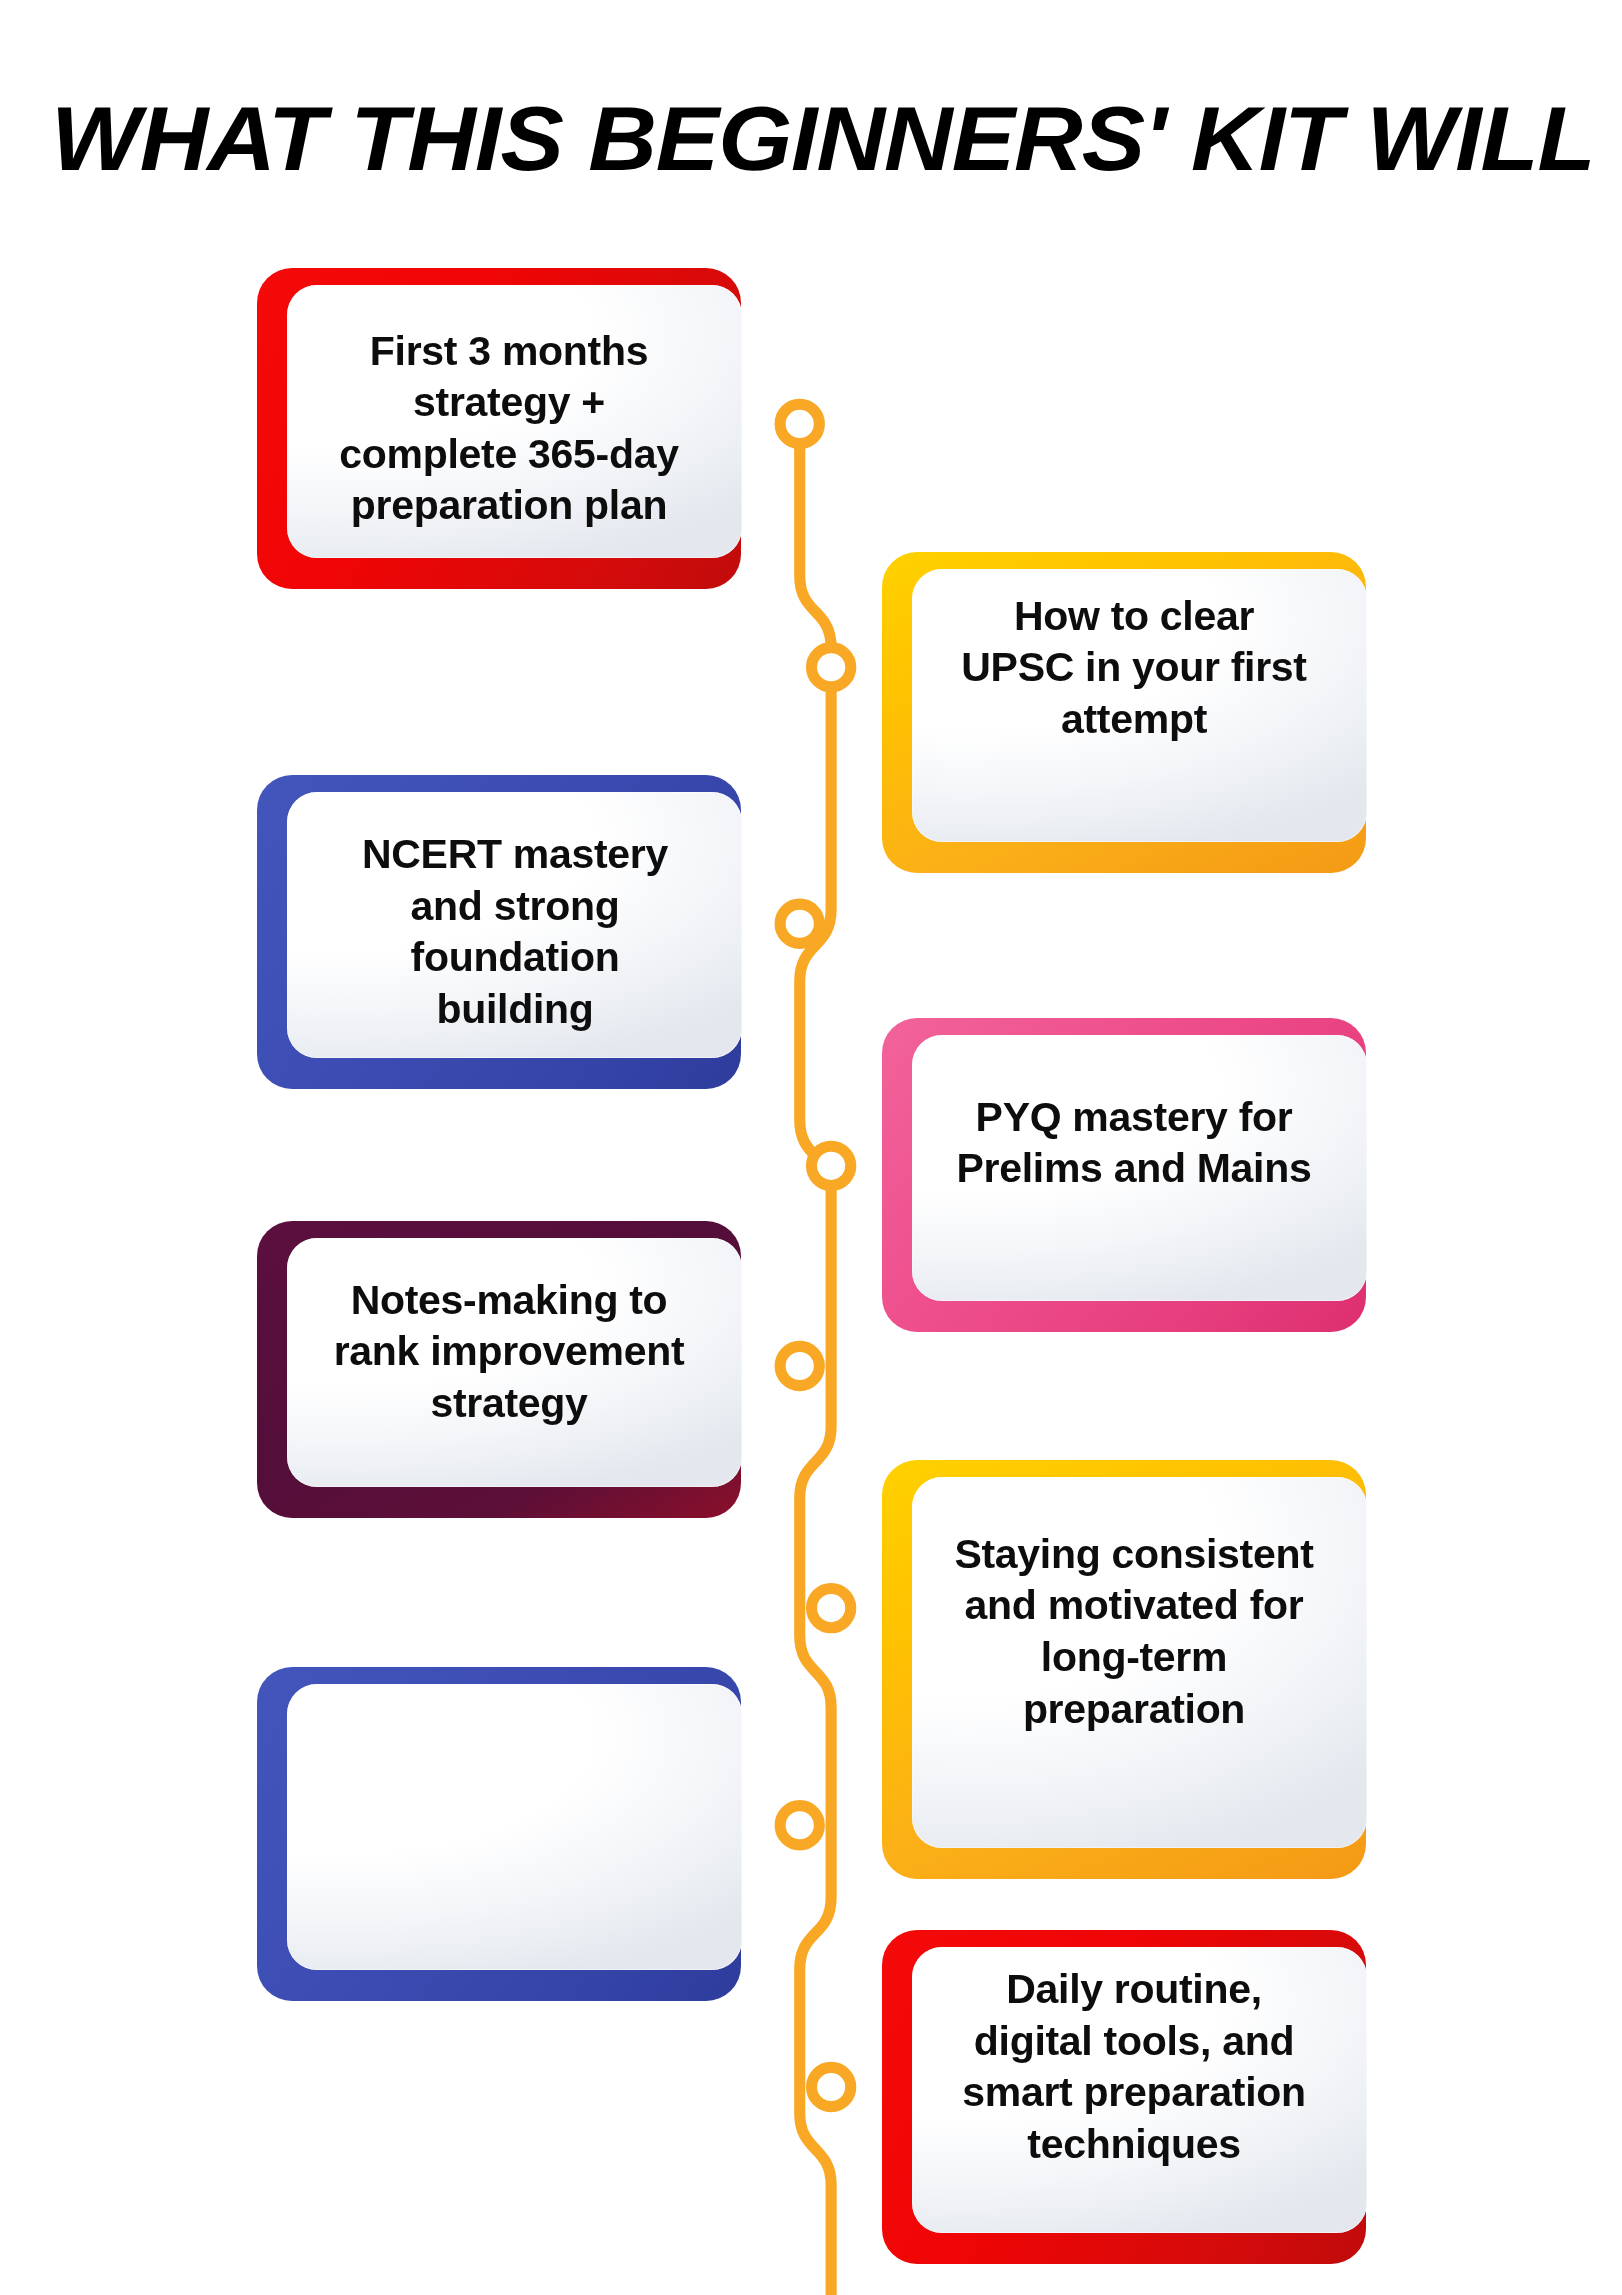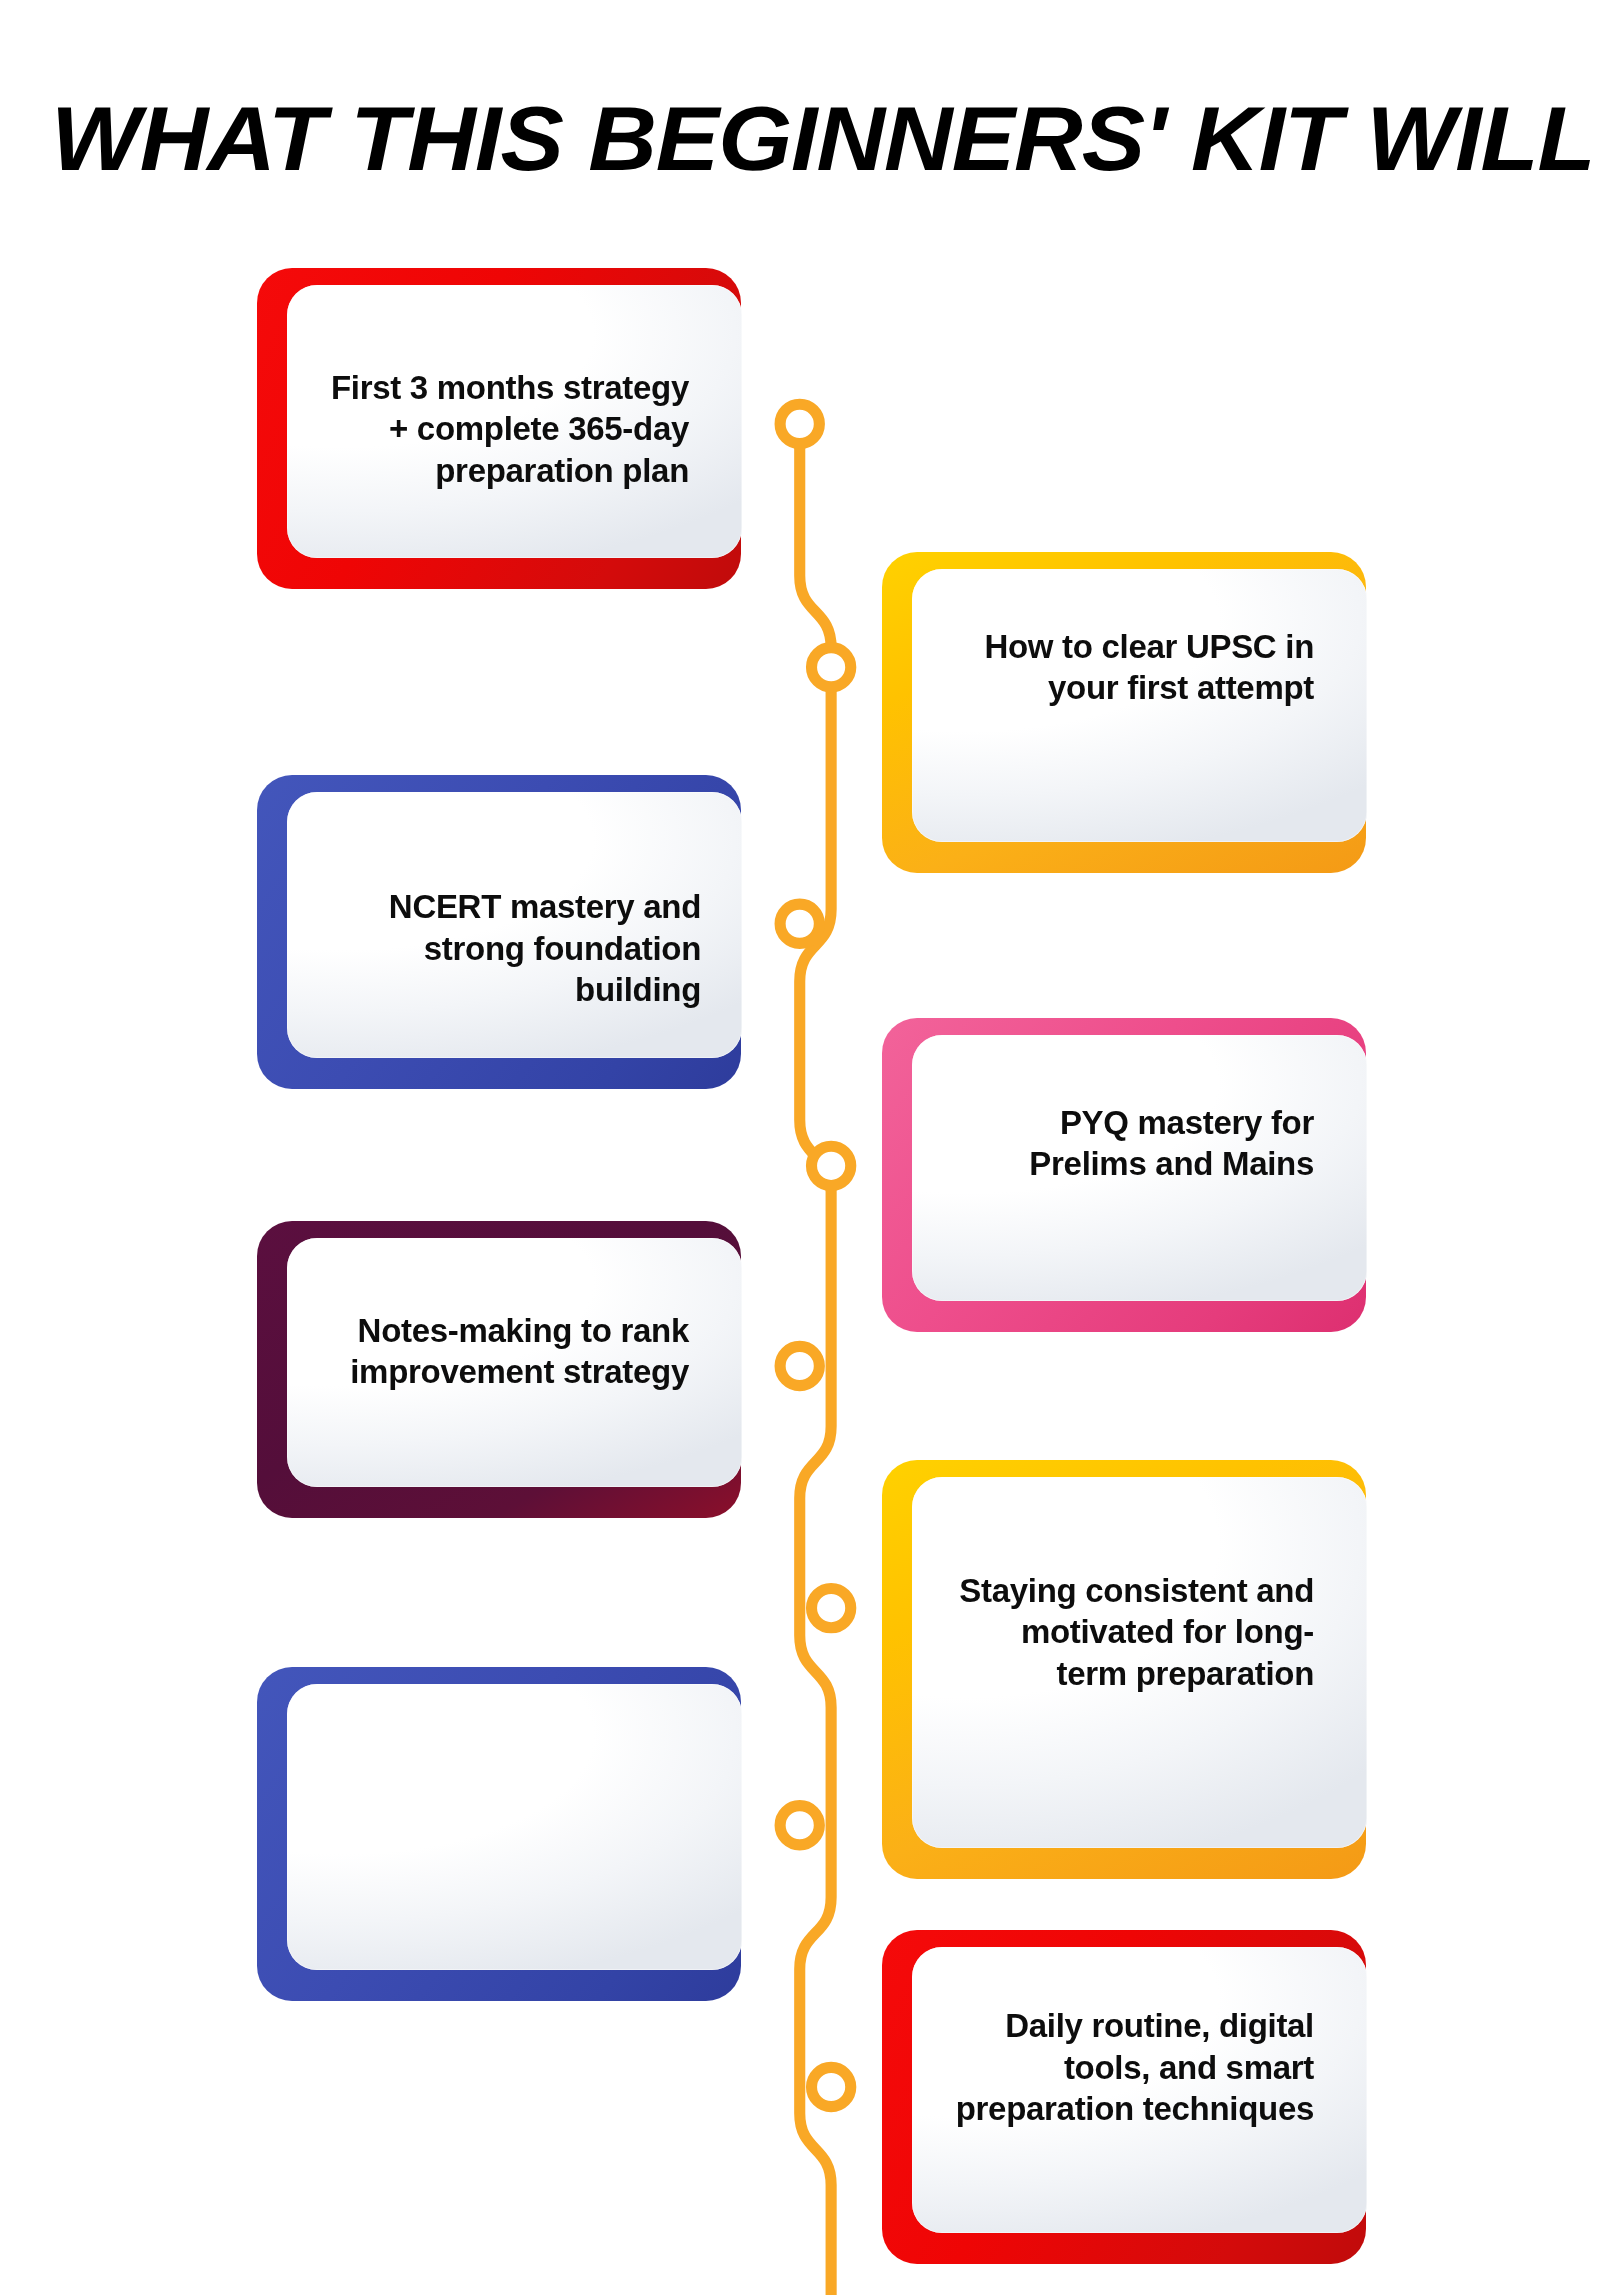--- a/index.html
+++ b/index.html
@@ -80,25 +80,25 @@
   }
 
   .card .label {
     position: absolute;
     left: 65px;
     right: 46px;
     top: 50%;
     transform: translateY(-50%);
     font-family: "Liberation Sans", sans-serif;
     font-weight: 700;
-    font-size: 33px;
+    font-size: 41px;
     line-height: 1.26;
     color: #0d0d0d;
     letter-spacing: -0.3px;
-    text-align: right;
+    text-align: center;
   }
 
   
   .plate-red {
     background: linear-gradient(118deg, #f50a0a 0%, #ef0505 38%, #d40b0b 78%, #c00b0b 100%);
   }
   .plate-yellow {
     background: linear-gradient(155deg, #ffd100 0%, #ffc200 28%, #fbb017 62%, #f49a16 100%);
   }
   .plate-blue {
@@ -156,21 +156,21 @@
 
   <div class="card" style="left:882px; top:512px; width:484px; height:321px;margin-top:40px;">
     <div class="plate plate-yellow"></div>
     <div class="panel"></div>
     <div class="label" style="left:72px; right:52px; top:36%;">How to clear UPSC in your first attempt</div>
   </div>
 
   <div class="card" style="left:257px; top:775px; width:484px; height:314px;">
     <div class="plate plate-blue"></div>
     <div class="panel"></div>
-    <div class="label" style="left:72px; right:40px;margin-top:16px;">NCERT mastery and strong foundation building</div>
+    <div class="label" style="left:72px; right:40px;">NCERT mastery and strong foundation building</div>
   </div>
 
   <div class="card" style="left:882px; top:1018px; width:484px; height:314px;">
     <div class="plate plate-pink"></div>
     <div class="panel"></div>
     <div class="label" style="left:72px; right:52px; top:40%;">PYQ mastery for Prelims and Mains</div>
   </div>
 
   <div class="card" style="left:257px; top:1221px; width:484px; height:297px;">
     <div class="plate plate-maroon"></div>

